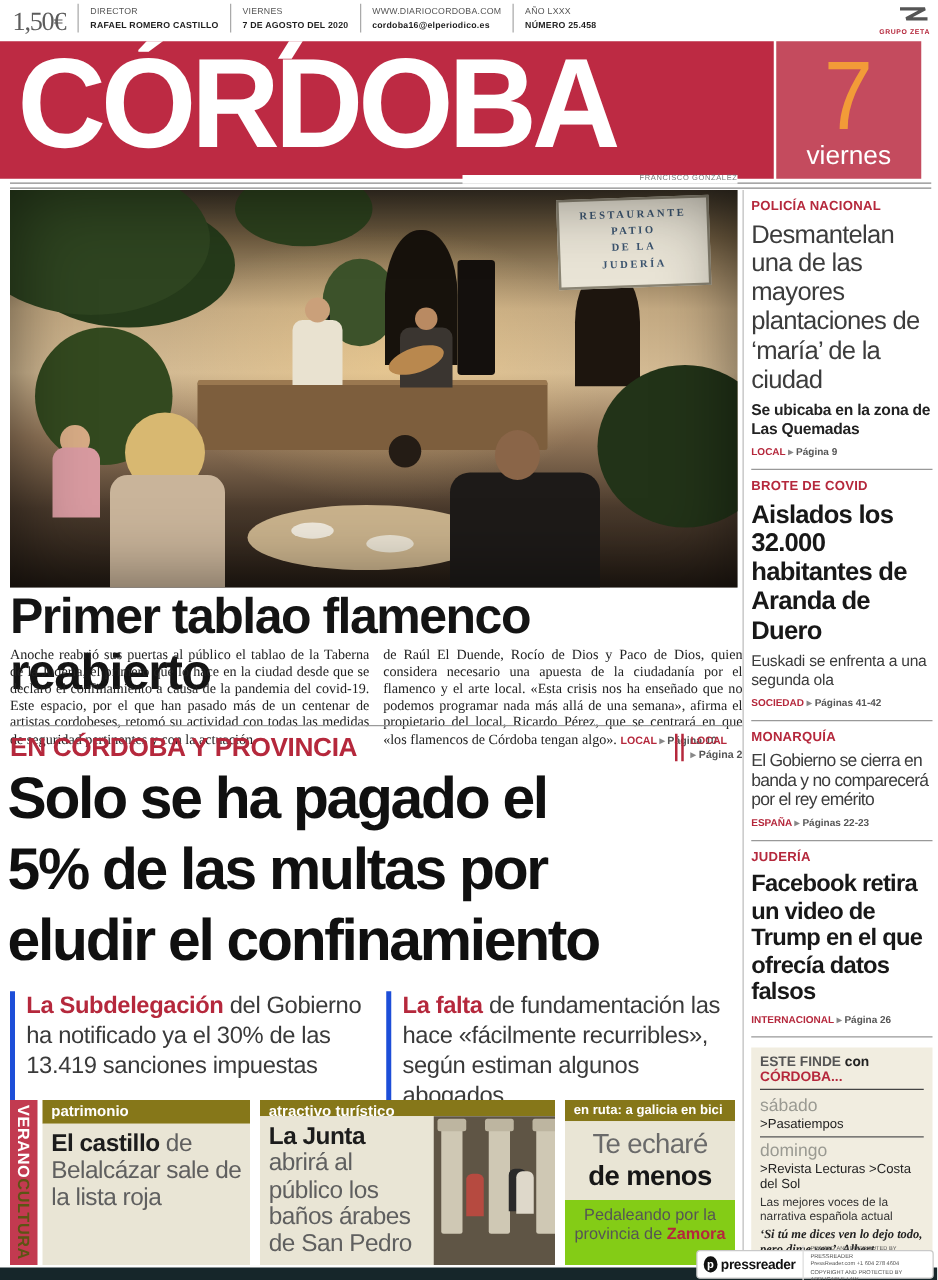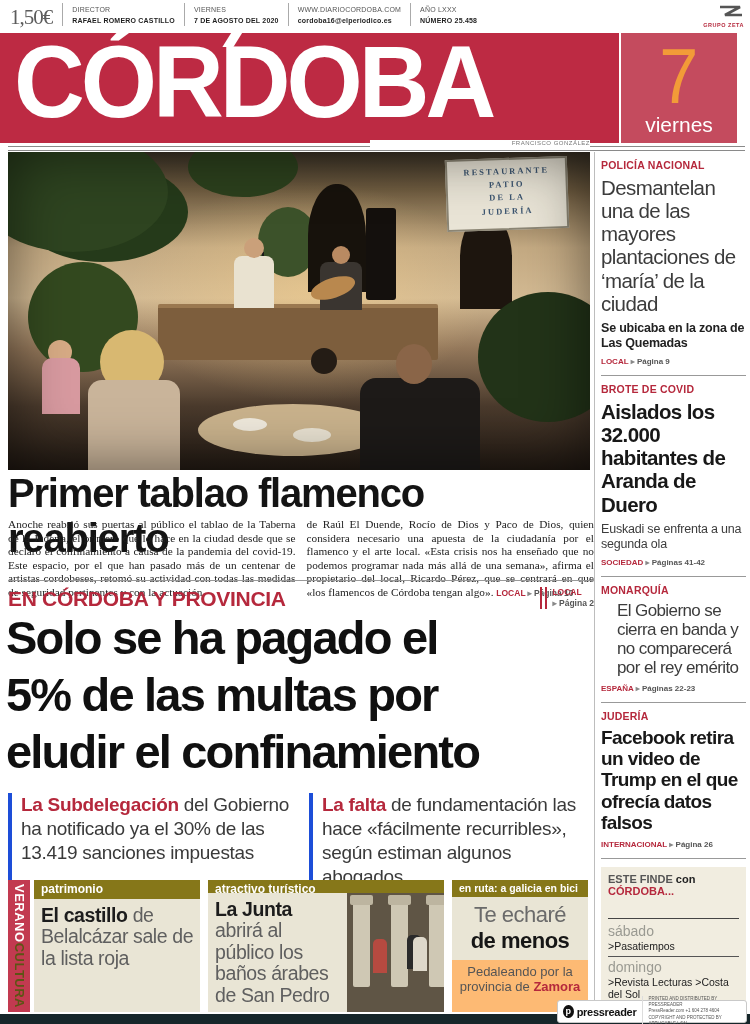--- a/index.html
+++ b/index.html
@@ -104,39 +104,39 @@
   .cbody{background:#e9e5d5;flex:1;display:flex;}
   .c1{width:236px;} .c2{width:166px;} .c3{width:136px;}
   .chl{font-size:19.5px;line-height:1.1;letter-spacing:-.4px;color:#5f5f5f;padding:6px 4px 6px 7px;}
   .chl b{color:#1c1c1c;}
   .c1-photo{flex:1;position:relative;background:#5f5545;margin:0;overflow:hidden;}
   .col{position:absolute;top:8px;width:17px;height:86px;background:#cfc8b4;border-radius:2px;}
   .colcap{position:absolute;top:2px;width:23px;height:10px;background:#bdb5a0;border-radius:2px;}
   .fig{position:absolute;width:14px;height:34px;border-radius:5px 5px 0 0;}
   .c3 .line1{color:#6a6a6a;font-size:22px;letter-spacing:-.5px;padding:5px 6px 0;}
   .c3 .line2{color:#161616;font-size:22px;font-weight:bold;letter-spacing:-.5px;padding:0 6px 6px;}
-  .c3 .sub{background:#fdba74;font-size:13px;color:#555;line-height:1.15;padding:5px 6px 6px;flex:1;}
+  .c3 .sub{background:#84cc16;font-size:13px;color:#555;line-height:1.15;padding:5px 6px 6px;flex:1;}
   .c3 .sub b{color:#b5283c;}
   .c3 .cbody{flex-direction:column;text-align:center;}
   
   .vrule{position:absolute;top:152px;left:594px;width:1px;height:860px;background:#bdbdbd;}
   .sidebar{position:absolute;top:152px;left:601px;width:145px;}
   .sb-item{padding:7px 0 9px;border-bottom:1px solid #999;}
   .sb-k{color:#b5283c;font-size:10.5px;font-weight:bold;letter-spacing:.2px;margin-bottom:5px;}
   .sb-h{font-size:20.5px;line-height:1.13;letter-spacing:-.6px;margin-bottom:6px;}
   .sb-h.light{font-weight:normal;color:#3c3c3c;}
   .sb-h.bold{font-weight:bold;color:#181818;}
   .sb-s{font-size:12.5px;font-weight:bold;color:#222;line-height:1.2;margin-bottom:6px;letter-spacing:-.2px;}
   .sb-tag{font-size:8px;font-weight:bold;}
   .sb-tag .sec{color:#b5283c;}
   .sb-tag .pg{color:#555;}
   .sb-tag .pg::before{content:" ▸ ";color:#888;}
   
   .finde{background:#f1ede0;margin-top:8px;padding:6px 7px 7px;font-size:10px;}
-  .finde .hd{border-bottom:1px solid #444;padding-bottom:21px;margin-bottom:4px;font-size:11px;}
+  .finde .hd{border-bottom:1px solid #444;padding-bottom:3px;margin-bottom:4px;font-size:11px;}
   .finde .hd .p1{color:#555;font-weight:bold;}
   .finde .hd .p2{color:#222;font-weight:bold;}
   .finde .hd .p3{color:#b5283c;font-weight:bold;}
   .finde .daylbl{color:#9a9a92;font-size:14px;margin:2px 0 1px;}
   .finde .it{color:#222;font-size:10.5px;}
   .finde .sep{border-top:1px solid #555;margin:4px 0 2px;}
   .finde .promo{color:#333;font-size:9.5px;line-height:1.25;margin-top:4px;}
   .finde .quote{font-family:"Liberation Serif",serif;font-style:italic;font-weight:bold;
                 color:#222;font-size:10px;line-height:1.2;margin-top:2px;}
   
@@ -304,21 +304,21 @@
 
     <div class="sb-item">
       <div class="sb-k">BROTE DE COVID</div>
       <div class="sb-h bold">Aislados los 32.000 habitantes de Aranda de Duero</div>
       <div class="sb-s" style="font-weight:normal;color:#3c3c3c;">Euskadi se enfrenta a una segunda ola</div>
       <div class="sb-tag"><span class="sec">SOCIEDAD</span><span class="pg">Páginas 41-42</span></div>
     </div>
 
     <div class="sb-item">
       <div class="sb-k">MONARQUÍA</div>
-      <div class="sb-h light" style="font-size:17px;margin-left:16px;">El Gobierno se cierra en banda y no comparecerá por el rey emérito</div>
+      <div class="sb-h light" style="font-size:14px;">El Gobierno se cierra en banda y no comparecerá por el rey emérito</div>
       <div class="sb-tag"><span class="sec">ESPAÑA</span><span class="pg">Páginas 22-23</span></div>
     </div>
 
     <div class="sb-item" style="border-bottom:1px solid #999;">
       <div class="sb-k">JUDERÍA</div>
       <div class="sb-h bold" style="font-size:19px;">Facebook retira un video de Trump en el que ofrecía datos falsos</div>
       <div class="sb-tag"><span class="sec">INTERNACIONAL</span><span class="pg">Página 26</span></div>
     </div>
 
     <div class="finde">

